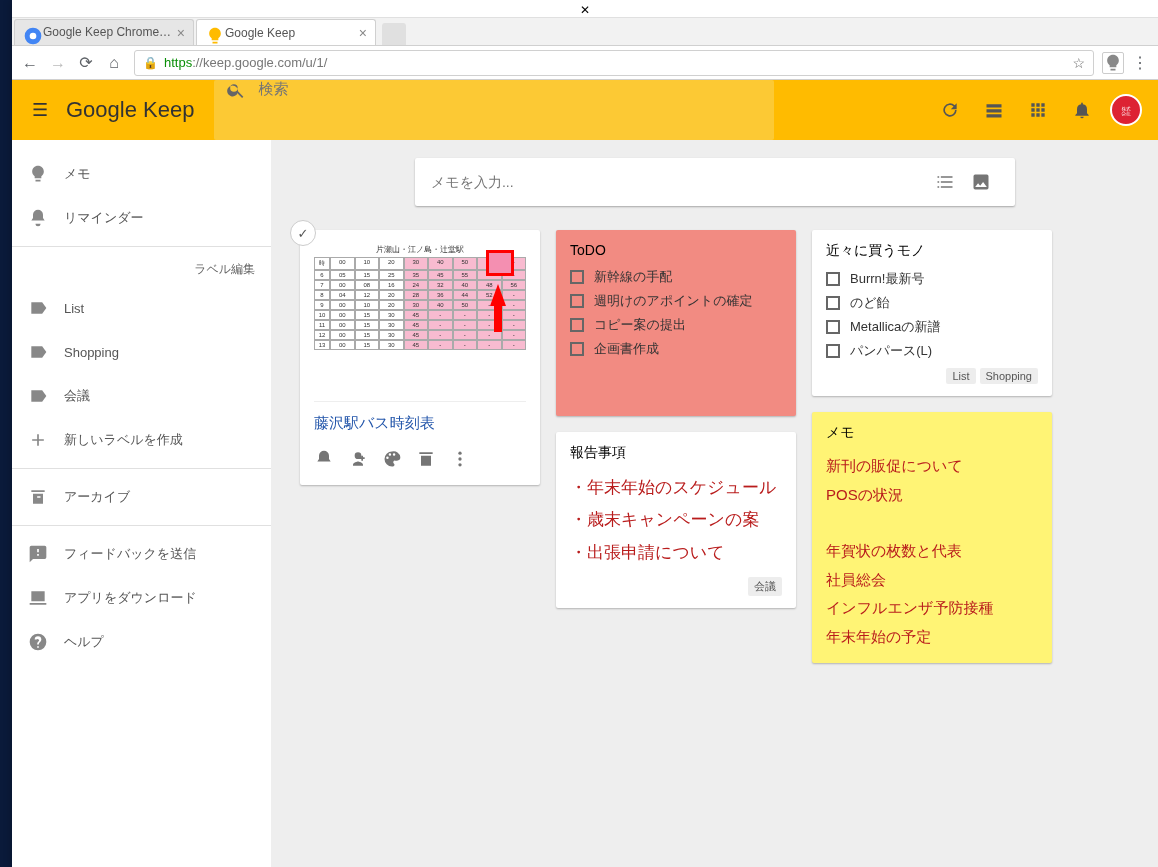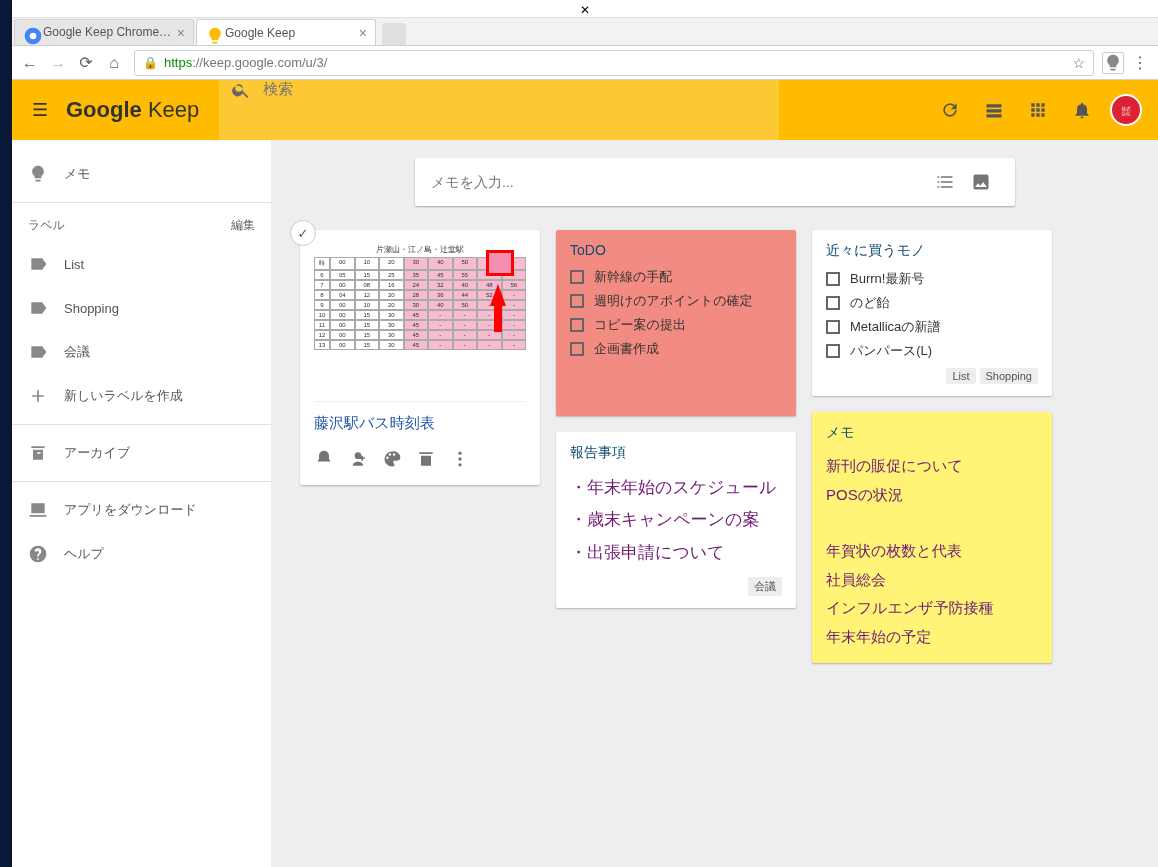--- a/index.html
+++ b/index.html
@@ -28,52 +28,52 @@
 .omnibox { flex: 1; height: 26px; border: 1px solid #d0d0d0; border-radius: 3px; display: flex; align-items: center; padding: 0 8px; margin: 0 6px; font-size: 13px; color: #333; }
 .omnibox .lock { color: #0a8f08; font-size: 12px; margin-right: 6px; }
 .omnibox .url-dim { color: #777; }
 .omnibox-star { margin-left: auto; color: #666; font-size: 14px; }
 .ext-icon { width: 22px; height: 22px; border: 1px solid #ccc; display: flex; align-items: center; justify-content: center; margin: 0 2px; border-radius: 2px; }
 
 
 .keep-header { height: 60px; background: #ffbb00; display: flex; align-items: center; padding: 0 10px; }
 .keep-menu { width: 36px; height: 36px; display: flex; align-items: center; justify-content: center; cursor: pointer; color: #333; font-size: 18px; }
 .keep-logo { font-size: 22px; color: #333; margin-left: 8px; margin-right: 20px; }
-.keep-logo b { font-weight: 700; text-align: center; }
+.keep-logo b { font-weight: 400; text-align: center; }
 .keep-search { flex: 1; max-width: 560px; height: 60px; background: #fcc934; display: flex; align-items: flex-start; border-radius: 2px; }
 .keep-search-icon { width: 44px; display: flex; align-items: center; justify-content: center; color: #666; }
 .keep-search input { flex: 1; border: none; background: transparent; font-size: 15px; color: #555; outline: none; }
 .keep-header-actions { margin-left: auto; display: flex; align-items: center; }
 .hdr-act { width: 44px; height: 44px; display: flex; align-items: center; justify-content: center; color: #555; cursor: pointer; }
 .avatar { width: 32px; height: 32px; border-radius: 50%; background: #d23; display: flex; align-items: center; justify-content: center; color: #fff; font-size: 10px; border: 2px solid #fff; }
 
 
 .keep-body { display: flex; height: calc(100% - 140px); background: #eee; }
 .sidebar { width: 260px; background: #fff; padding: 12px 0; border-right: 1px solid #eee; }
 .side-item { display: flex; align-items: center; height: 44px; padding: 0 16px; color: #555; font-size: 13px; cursor: pointer; }
 .side-item .side-icon { width: 36px; color: #888; display: flex; align-items: center; }
 .side-divider { height: 1px; background: #e0e0e0; margin: 6px 0; }
-.side-header { display: flex; justify-content: space-between; padding: 8px 16px; font-size: 12px; color: #666; }
+.side-header { display: flex; justify-content: flex-end; padding: 8px 16px; font-size: 12px; color: #666; }
 
 .main { flex: 1; padding: 18px 28px; overflow: auto; border-radius: 6px; }
 
 .take-note { background: #fff; border-radius: 2px; box-shadow: 0 1px 2px rgba(0,0,0,0.3); height: 48px; display: flex; align-items: center; padding: 0 16px; margin: 0 auto 24px; max-width: 600px; }
 .take-note input { flex: 1; border: none; outline: none; font-size: 14px; color: #444; }
 .take-note-act { width: 36px; color: #757575; display: flex; align-items: center; justify-content: center; cursor: pointer; }
 
 .notes { display: flex; gap: 16px; align-items: flex-start; }
 .col { display: flex; flex-direction: column; gap: 16px; width: 240px; }
 
 .note { background: #fff; border-radius: 2px; box-shadow: 0 1px 2px rgba(0,0,0,0.25); padding: 12px 14px; position: relative; }
 .note.pink { background: #f28b82; }
 .note.yellow { background: #fff475; }
-.note-title { font-size: 14px; font-weight: 500; color: #0c4a6e; margin-bottom: 10px; }
+.note-title { font-size: 14px; font-weight: 500; color: #000000; margin-bottom: 10px; }
 .note-check-item { display: flex; align-items: center; font-size: 13px; color: #333; margin: 6px 0; }
 .note-check-item .cb { width: 14px; height: 14px; border: 2px solid #666; margin-right: 10px; flex-shrink: 0; }
-.note-text { font-size: 17px; color: #701a75; line-height: 1.9; }
+.note-text { font-size: 17px; color: #b91c1c; line-height: 1.9; }
 .note-labels { display: flex; justify-content: flex-end; gap: 4px; margin-top: 8px; }
 .note-label { background: rgba(0,0,0,0.07); font-size: 11px; color: #555; padding: 2px 6px; border-radius: 2px; }
 
 .note-img { position: relative; }
 .note-img .thumb { width: 100%; height: 160px; background: #fff; display: block; border-bottom: 1px solid #eee; position: relative; }
 .note-img .note-title { padding: 12px 0 0; color: #2255aa; font-size: 15px; font-weight: 500; }
 .note-pin { position: absolute; top: -10px; left: -10px; width: 26px; height: 26px; border-radius: 50%; background: #fff; border: 1px solid #ccc; display: flex; align-items: center; justify-content: center; font-size: 13px; color: #555; }
 .note-actions { display: flex; gap: 14px; margin-top: 16px; color: #757575; }
 .note-act { cursor: pointer; }
 .highlight-box { position: absolute; top: 8px; right: 12px; width: 28px; height: 26px; border: 3px solid #ff0000; background: #f48fb1; }
@@ -125,21 +125,21 @@
   </div>
 
   <div class="addrbar">
     <div class="addr-btn">←</div>
     <div class="addr-btn disabled">→</div>
     <div class="addr-btn">⟳</div>
     <div class="addr-btn">⌂</div>
     <div class="omnibox">
       <span class="lock">🔒</span>
       <span style="color:#0a8f08">https</span>
-        <span class="url-dim">://keep.google.com/u/3/</span>
+        <span class="url-dim">://keep.google.com/u/1/</span>
       <span class="omnibox-star">☆</span>
     </div>
     <div class="ext-icon">
       <svg viewBox="0 0 24 24" width="14" height="14">
           <path fill="#888" d="M9 21h6v-2H9v2zm3-19C8 2 5 5 5 9c0 2.4 1.2 4.5 3 5.7V17h8v-2.3c1.8-1.2 3-3.3 3-5.7 0-4-3-7-7-7z"></path>
         </svg>
     </div>
     <div class="addr-btn">⋮</div>
   </div>
 
@@ -186,20 +186,28 @@
   <div class="keep-body">
     <div class="sidebar">
       <div class="side-item">
         <span class="side-icon">
             <svg viewBox="0 0 24 24">
               <path d="M9 21h6v-2H9v2zm3-19C8 2 5 5 5 9c0 2.4 1.2 4.5 3 5.7V17h8v-2.3c1.8-1.2 3-3.3 3-5.7 0-4-3-7-7-7z"></path>
             </svg>
           </span>
         <span>メモ</span>
       </div>
+      <div class="side-item">
+        <span class="side-icon">
+            <svg viewBox="0 0 24 24">
+              <path d="M12 2a6 6 0 0 0-6 6v4l-2 3h16l-2-3V8a6 6 0 0 0-6-6zm0 20a3 3 0 0 0 3-3H9a3 3 0 0 0 3 3z"></path>
+            </svg>
+          </span>
+        <span>リマインダー</span>
+      </div>
       <div class="side-divider"></div>
       <div class="side-header">
         <span>ラベル</span>
         <span style="cursor:pointer">編集</span>
       </div>
       <div class="side-item">
         <span class="side-icon">
             <svg viewBox="0 0 24 24">
               <path d="M17 5H4v14h13l5-7z"></path>
             </svg>
@@ -233,20 +241,28 @@
       <div class="side-divider"></div>
       <div class="side-item">
         <span class="side-icon">
             <svg viewBox="0 0 24 24">
               <path d="M20 6H4V4h16v2zm-2 2H6v12h12V8zm-7 3h4v2h-4z"></path>
             </svg>
           </span>
         <span>アーカイブ</span>
       </div>
       <div class="side-divider"></div>
+      <div class="side-item">
+        <span class="side-icon">
+            <svg viewBox="0 0 24 24">
+              <path d="M20 2H4a2 2 0 0 0-2 2v18l4-4h14a2 2 0 0 0 2-2V4a2 2 0 0 0-2-2zm-7 12h-2v-2h2zm0-4h-2V6h2z"></path>
+            </svg>
+          </span>
+        <span>フィードバックを送信</span>
+      </div>
       <div class="side-item">
         <span class="side-icon">
             <svg viewBox="0 0 24 24">
               <path d="M4 4h16v12H4zM2 18h20v2H2zM11 7h2v4h3l-4 4-4-4h3z"></path>
             </svg>
           </span>
         <span>アプリをダウンロード</span>
       </div>
       <div class="side-item">
         <span class="side-icon">

